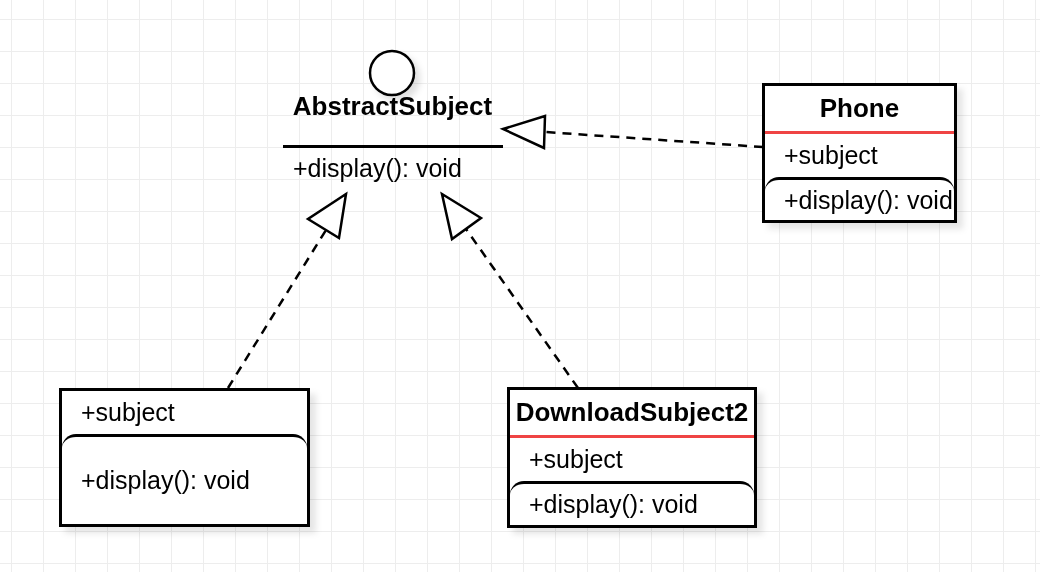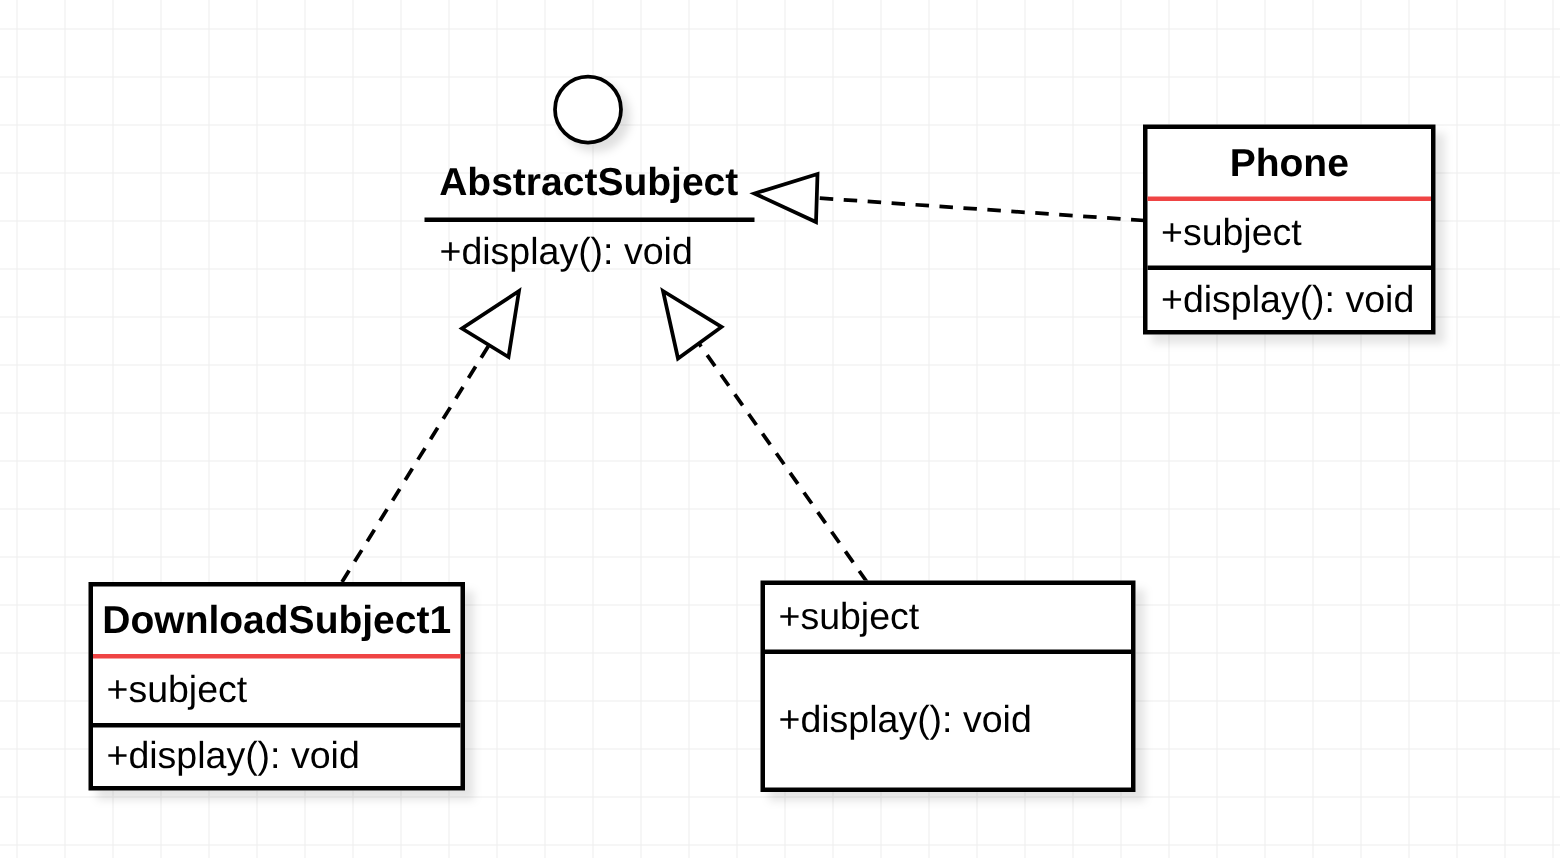--- a/index.html
+++ b/index.html
@@ -38,31 +38,32 @@
     justify-content: center;
     font-size: 26px;
     font-weight: bold;
     border-bottom: 3px solid #ef4444;
     white-space: nowrap;
   }
   .uml-row {
     height: 43px;
     display: flex;
     align-items: center;
-    padding-left: 9px;
+    padding-left: 19px;
     font-size: 25px;
     white-space: nowrap;
+    border-radius: 14px;
   }
   .uml-row + .uml-row { border-top: 3px solid #000; }
   .uml-rows { display: flex; flex-direction: column; flex: 1; }
   .uml-rows .uml-row:last-child { flex: 1; }
 
   .iface-name {
     position: absolute;
-    left: 282px; top: 101px;
+    left: 282px; top: 86px;
     width: 221px; height: 40px;
     display: flex; align-items: center; justify-content: center;
     font-size: 26px; font-weight: bold;
     white-space: nowrap;
     text-align: center;
   }
   .iface-underline {
     position: absolute;
     left: 283px; top: 145px;
     width: 220px; height: 3px;
@@ -110,27 +111,27 @@
 
   <div class="uml-box" style="left:762px; top:83px; width:195px; height:140px;">
     <div class="uml-title">Phone</div>
     <div class="uml-rows">
       <div class="uml-row">+subject</div>
       <div class="uml-row">+display(): void</div>
     </div>
   </div>
 
   <div class="uml-box" style="left:59px; top:388px; width:251px; height:139px;">
-    <div class="uml-title">DownloadSubject1</div>
     <div class="uml-rows">
       <div class="uml-row">+subject</div>
       <div class="uml-row">+display(): void</div>
     </div>
   </div>
 
   <div class="uml-box" style="left:507px; top:387px; width:250px; height:141px;">
+    <div class="uml-title">DownloadSubject2</div>
     <div class="uml-rows">
       <div class="uml-row">+subject</div>
       <div class="uml-row">+display(): void</div>
     </div>
   </div>
 
 </div>
 
 </body></html>

